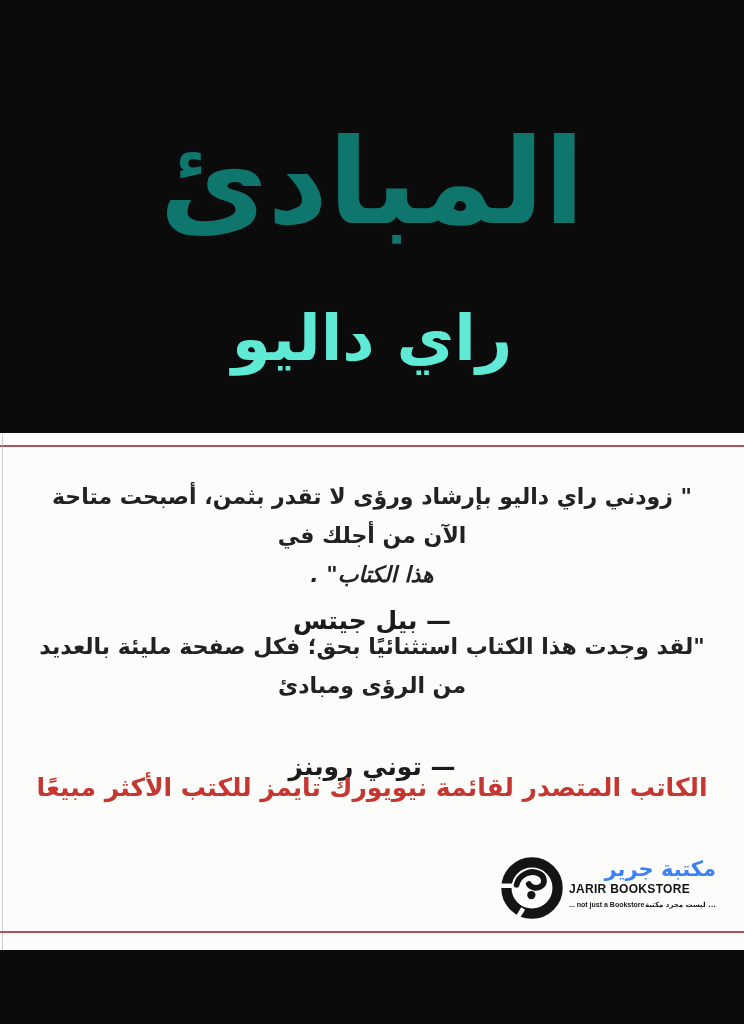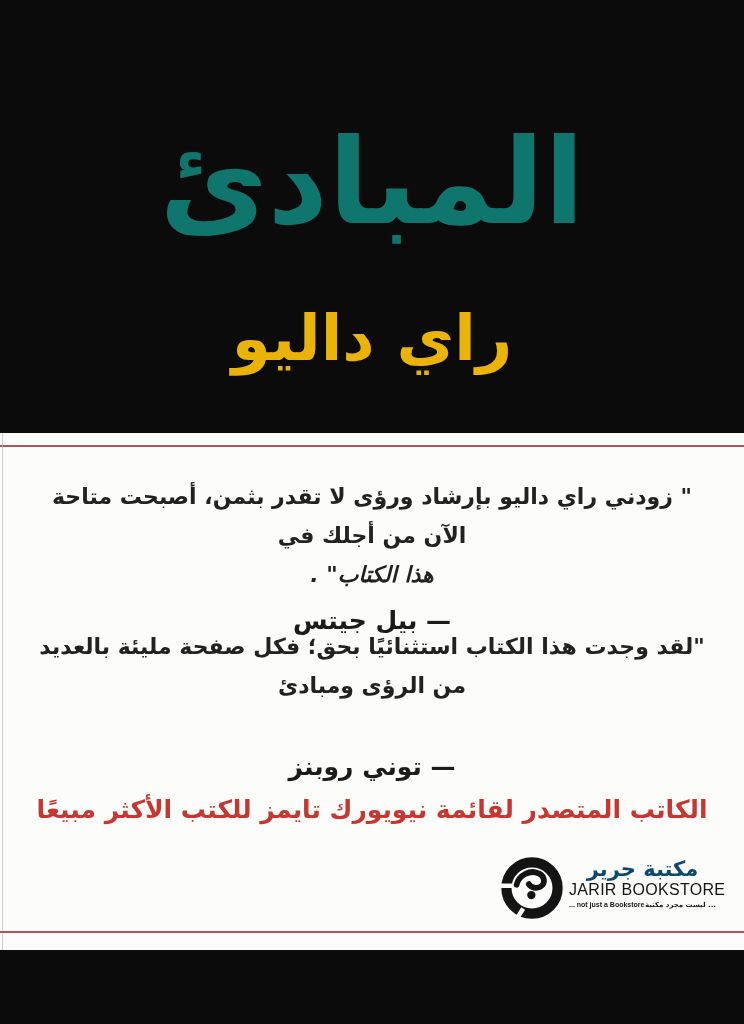--- a/index.html
+++ b/index.html
@@ -19,21 +19,21 @@
   }
   .book-title {
     position: absolute; top: 112px; left: 0; width: 100%;
     text-align: center; direction: rtl;
     color: #0f766e; font-size: 118px; font-weight: bold; line-height: 1.2;
     letter-spacing: 0;
   }
   .book-author {
     position: absolute; top: 300px; left: 0; width: 100%;
     text-align: center; direction: rtl;
-    color: #eab308; font-size: 63px; font-weight: bold; line-height: 1.25;
+    color: #5eead4; font-size: 63px; font-weight: bold; line-height: 1.25;
   }
   
   .rule-red { position: absolute; left: 0; width: 744px; height: 2px; background: #b05459; }
   .rule-top { top: 445px; }
   .rule-bottom { top: 931px; }
   
   .left-hairline {
     position: absolute; left: 2px; top: 433px; width: 1px; height: 517px;
     background: #b5b5b5; opacity: .65;
   }
@@ -48,40 +48,40 @@
   .q1 .line-2 { font-style: italic; }
   .quote-attrib {
     position: absolute; left: 0; width: 100%;
     direction: rtl; text-align: center;
     color: #1c1c1c; font-weight: bold; font-size: 25px; line-height: 30px; margin-top: 46px;
   }
   .a1 { top: 560px; }
   .a2 { top: 706px; }
   
   .bestseller {
-    position: absolute; top: 793px; left: 0; width: 100%;
+    position: absolute; top: 771px; left: 0; width: 100%;
     direction: rtl; text-align: center;
     color: #c63731; font-weight: bold; font-size: 25px; line-height: 34px;
   }
   
   .publisher {
     position: absolute; top: 856px; right: 28px; width: 216px; height: 68px;
     display: flex; align-items: flex-start; gap: 5px;
   }
   .logo-mark { width: 64px; height: 64px; flex: 0 0 auto; }
   .logo-text { display: flex; flex-direction: column; width: 147px; padding-top: 2px; }
   .logo-ar {
-    direction: rtl; text-align: center;
-    font-size: 21px; font-weight: bold; color: #0c4a6e; line-height: 22px;
+    direction: rtl; text-align: right;
+    font-size: 21px; font-weight: bold; color: #3b82f6; line-height: 22px;
     letter-spacing: 1px; white-space: nowrap;
   }
   .logo-en {
     font-family: "Liberation Sans", sans-serif;
-    font-size: 16px; font-weight: normal; color: #141414; line-height: 19px;
-    letter-spacing: .3px; white-space: nowrap; text-align: right;
+    font-size: 12px; font-weight: bold; color: #141414; line-height: 19px;
+    letter-spacing: .3px; white-space: nowrap; text-align: left;
   }
   .logo-taglines {
     display: flex; justify-content: space-between; align-items: baseline;
     margin-top: 2px;
   }
   .tag-en {
     font-family: "Liberation Sans", sans-serif;
     font-size: 7px; font-weight: bold; color: #1a1a1a; white-space: nowrap;
   }
   .tag-ar {

